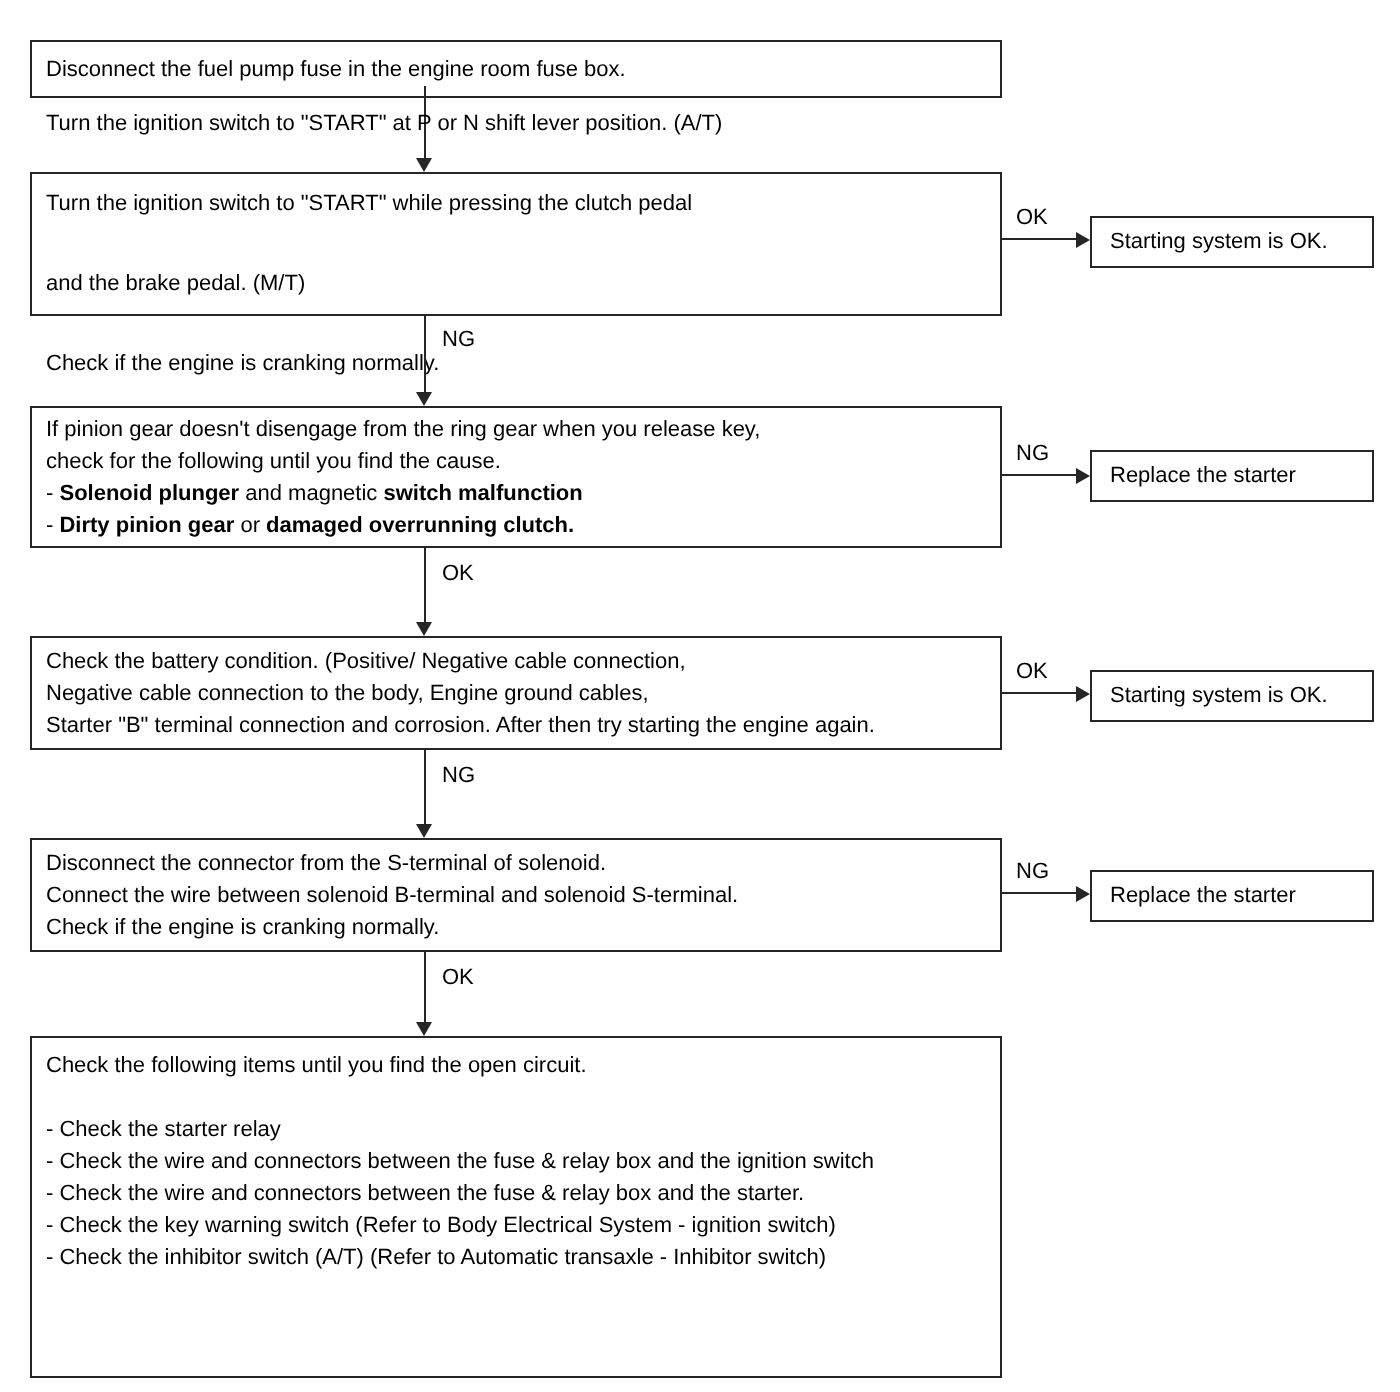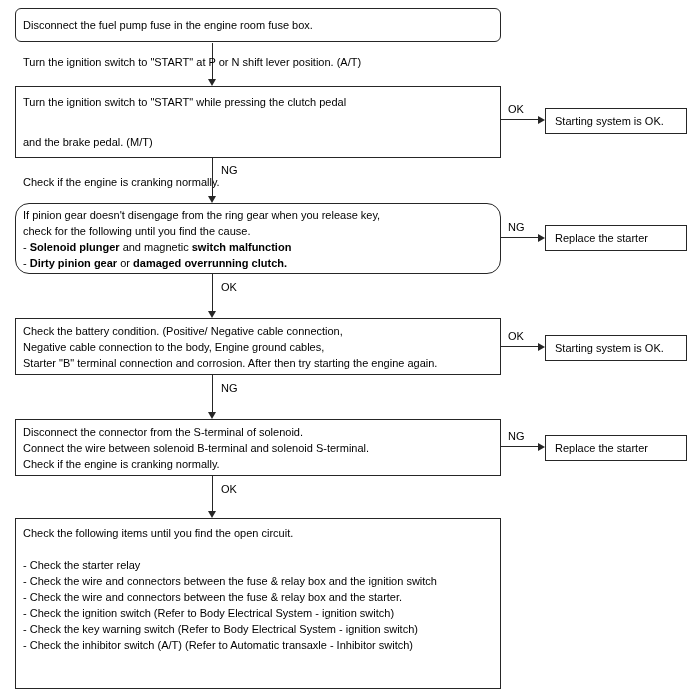--- a/index.html
+++ b/index.html
@@ -23,21 +23,21 @@
          border-top:4px solid transparent;border-bottom:4px solid transparent;
          border-left:7px solid #262626;}
   .vlabel{position:absolute;left:221px;line-height:13px;}
   .hlabel{position:absolute;left:508px;line-height:13px;}
 </style>
 </head>
 <body>
 
 <div class="canvas">
 
-  <div class="box main" style="top:8px;height:34px;border-radius:6px;">
+  <div class="box main" style="top:20px;height:29px;">
     <div class="ln">Disconnect the fuel pump fuse in the engine room fuse box.</div>
   </div>
 
   <div class="vline" style="top:43px;height:36px;"></div>
   <div class="vhead" style="top:79px;"></div>
 
   <div class="box main" style="top:86px;height:72px;gap:24px;">
     <div class="ln">Turn the ignition switch to "START" at P or N shift lever position. (A/T)</div>
     <div class="ln">Turn the ignition switch to "START" while pressing the clutch pedal</div>
     <div class="ln">and the brake pedal. (M/T)</div>
@@ -48,21 +48,21 @@
   <div class="hline" style="top:119px;"></div>
   <div class="hhead" style="top:116px;"></div>
   <div class="box side" style="top:108px;height:26px;">
     <div class="ln">Starting system is OK.</div>
   </div>
 
   <div class="vline" style="top:158px;height:38px;"></div>
   <div class="vhead" style="top:196px;"></div>
   <div class="vlabel" style="top:164px;">NG</div>
 
-  <div class="box main" style="top:203px;height:71px;border-radius:14px;">
+  <div class="box main" style="top:203px;height:71px;">
     <div class="ln">If pinion gear doesn't disengage from the ring gear when you release key,</div>
     <div class="ln">check for the following until you find the cause.</div>
     <div class="ln"><span>- </span><span class="bd">Solenoid plunger</span><span> and magnetic </span><span class="bd">switch malfunction</span></div>
     <div class="ln"><span>- </span><span class="bd">Dirty pinion gear</span><span> or </span><span class="bd">damaged overrunning clutch.</span></div>
   </div>
 
   <div class="hlabel" style="top:221px;">NG</div>
   <div class="hline" style="top:237px;"></div>
   <div class="hhead" style="top:234px;"></div>
   <div class="box side" style="top:225px;height:26px;">
@@ -106,18 +106,17 @@
   <div class="vline" style="top:476px;height:35px;"></div>
   <div class="vhead" style="top:511px;"></div>
   <div class="vlabel" style="top:483px;">OK</div>
 
   <div class="box main" style="top:518px;height:171px;justify-content:flex-start;padding-top:6px;">
     <div class="ln">Check the following items until you find the open circuit.</div>
     <div class="ln spacer"></div>
     <div class="ln">- Check the starter relay</div>
     <div class="ln">- Check the wire and connectors between the fuse &amp; relay box and the ignition switch</div>
     <div class="ln">- Check the wire and connectors between the fuse &amp; relay box and the starter.</div>
-    <div class="ln">- Check the ignition switch (Refer to Body Electrical System - ignition switch)</div>
     <div class="ln">- Check the key warning switch (Refer to Body Electrical System - ignition switch)</div>
     <div class="ln">- Check the inhibitor switch (A/T) (Refer to Automatic transaxle - Inhibitor switch)</div>
   </div>
 
 </div>
 
 </body></html>

